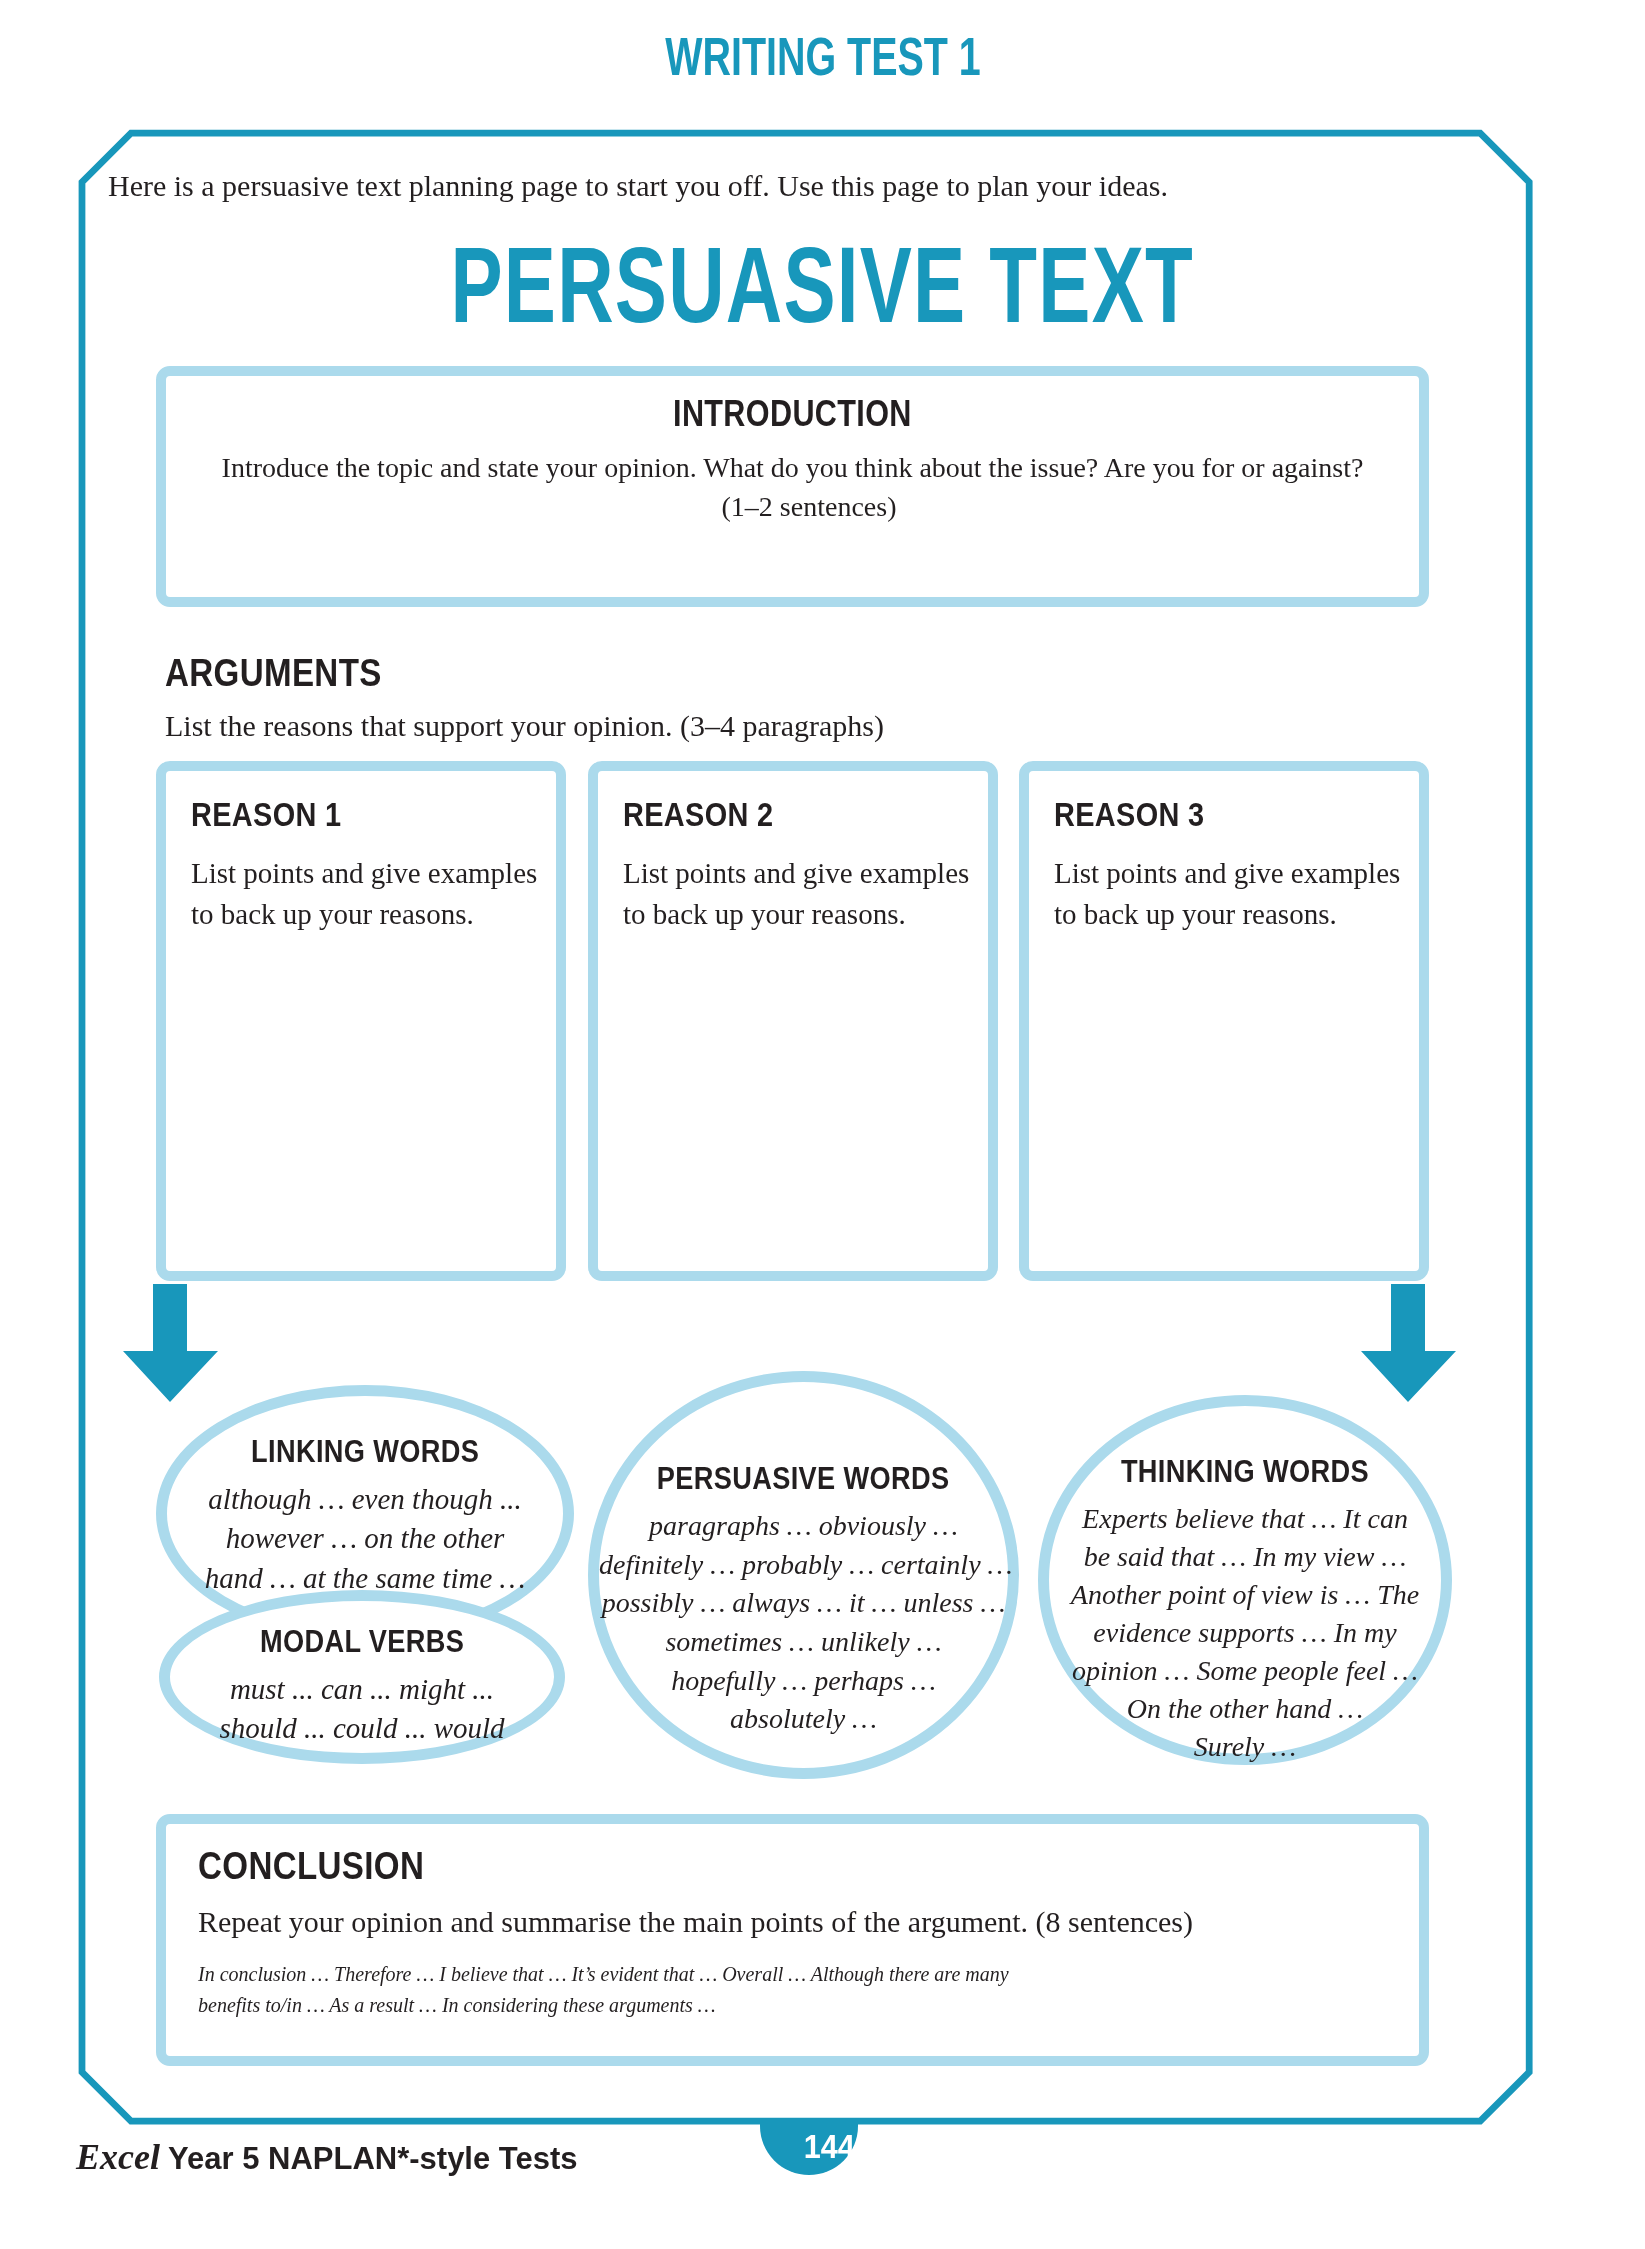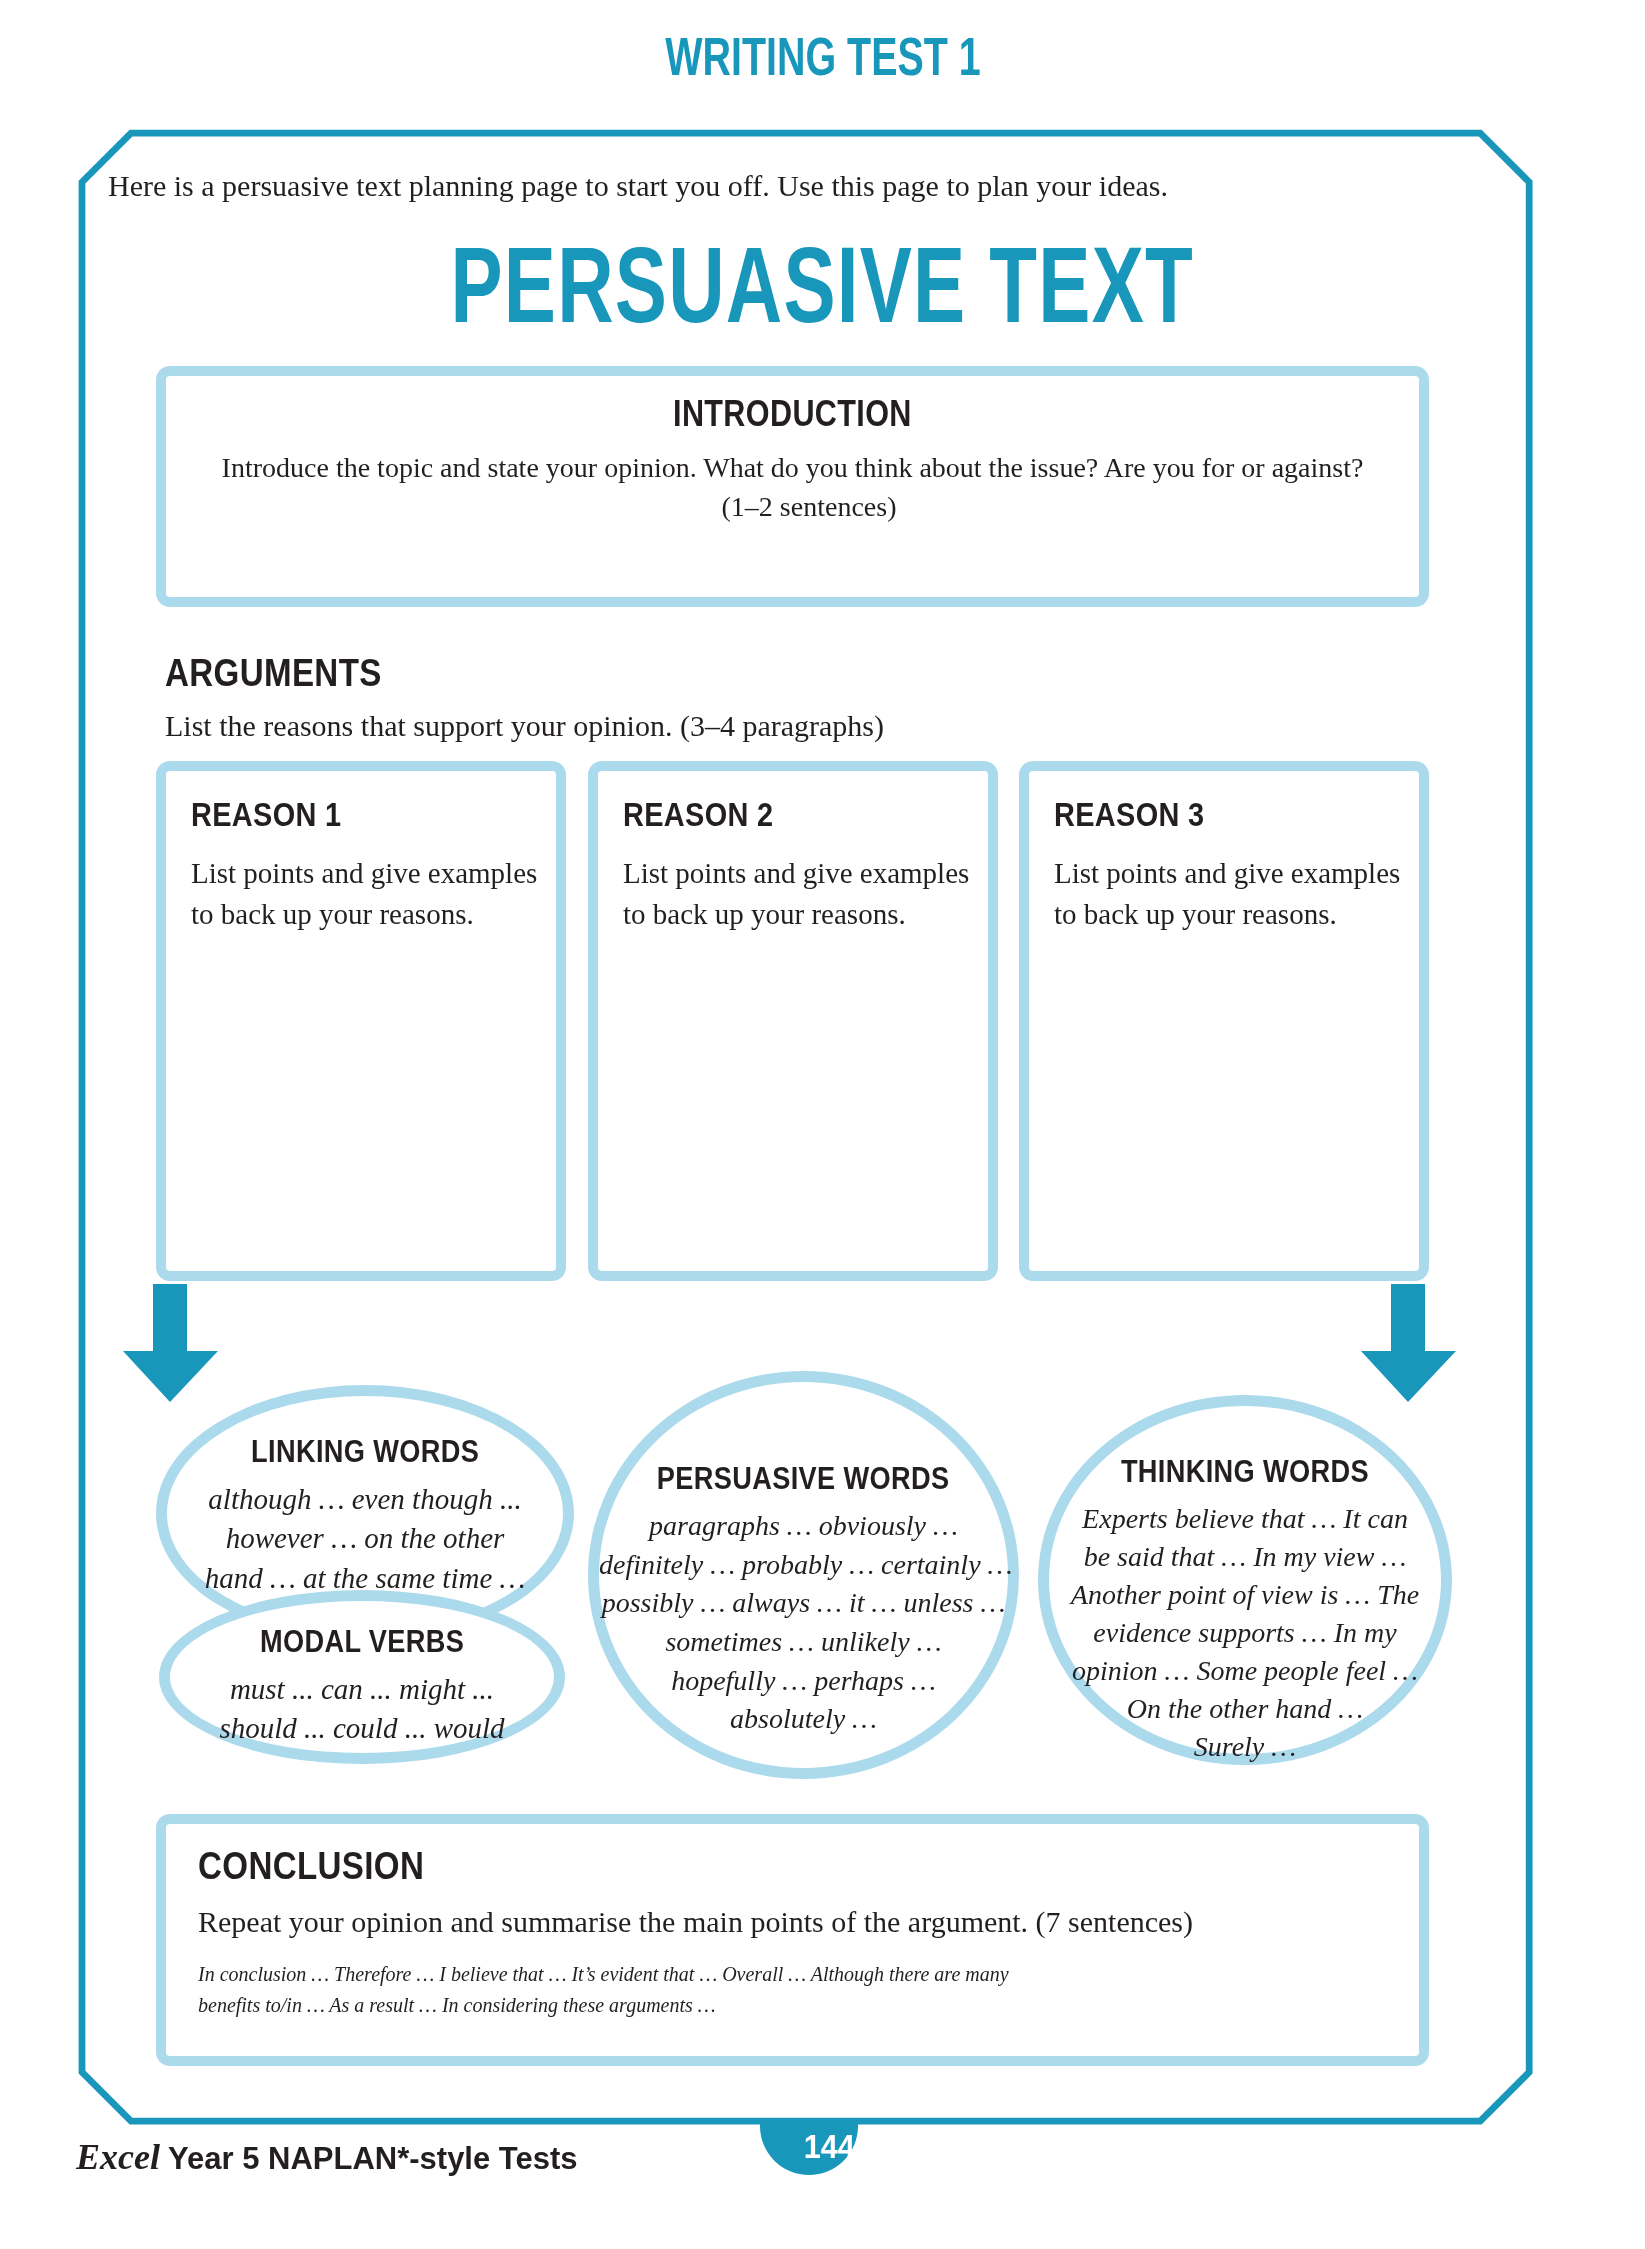--- a/index.html
+++ b/index.html
@@ -190,21 +190,21 @@
       <div class="nowrap">opinion … Some people feel …</div>
       <div class="nowrap">On the other hand …</div>
       <div class="nowrap">Surely …</div>
     </div>
   </div>
 
   <div class="abs round-box conclusion-box">
     <div class="box-title">
       <span class="cond-left">CONCLUSION</span>
     </div>
-    <div class="serif conclusion-body nowrap">Repeat your opinion and summarise the main points of the argument. (7 sentences)</div>
+    <div class="serif conclusion-body nowrap">Repeat your opinion and summarise the main points of the argument. (8 sentences)</div>
     <div class="serif-it conclusion-examples">
       <div class="nowrap">In conclusion … Therefore … I believe that … It’s evident that … Overall … Although there are many</div>
       <div class="nowrap">benefits to/in … As a result … In considering these arguments …</div>
     </div>
   </div>
 
   <div class="abs footer nowrap">
     <span class="brand">Excel</span><span> Year 5 NAPLAN*-style Tests</span>
   </div>
 

